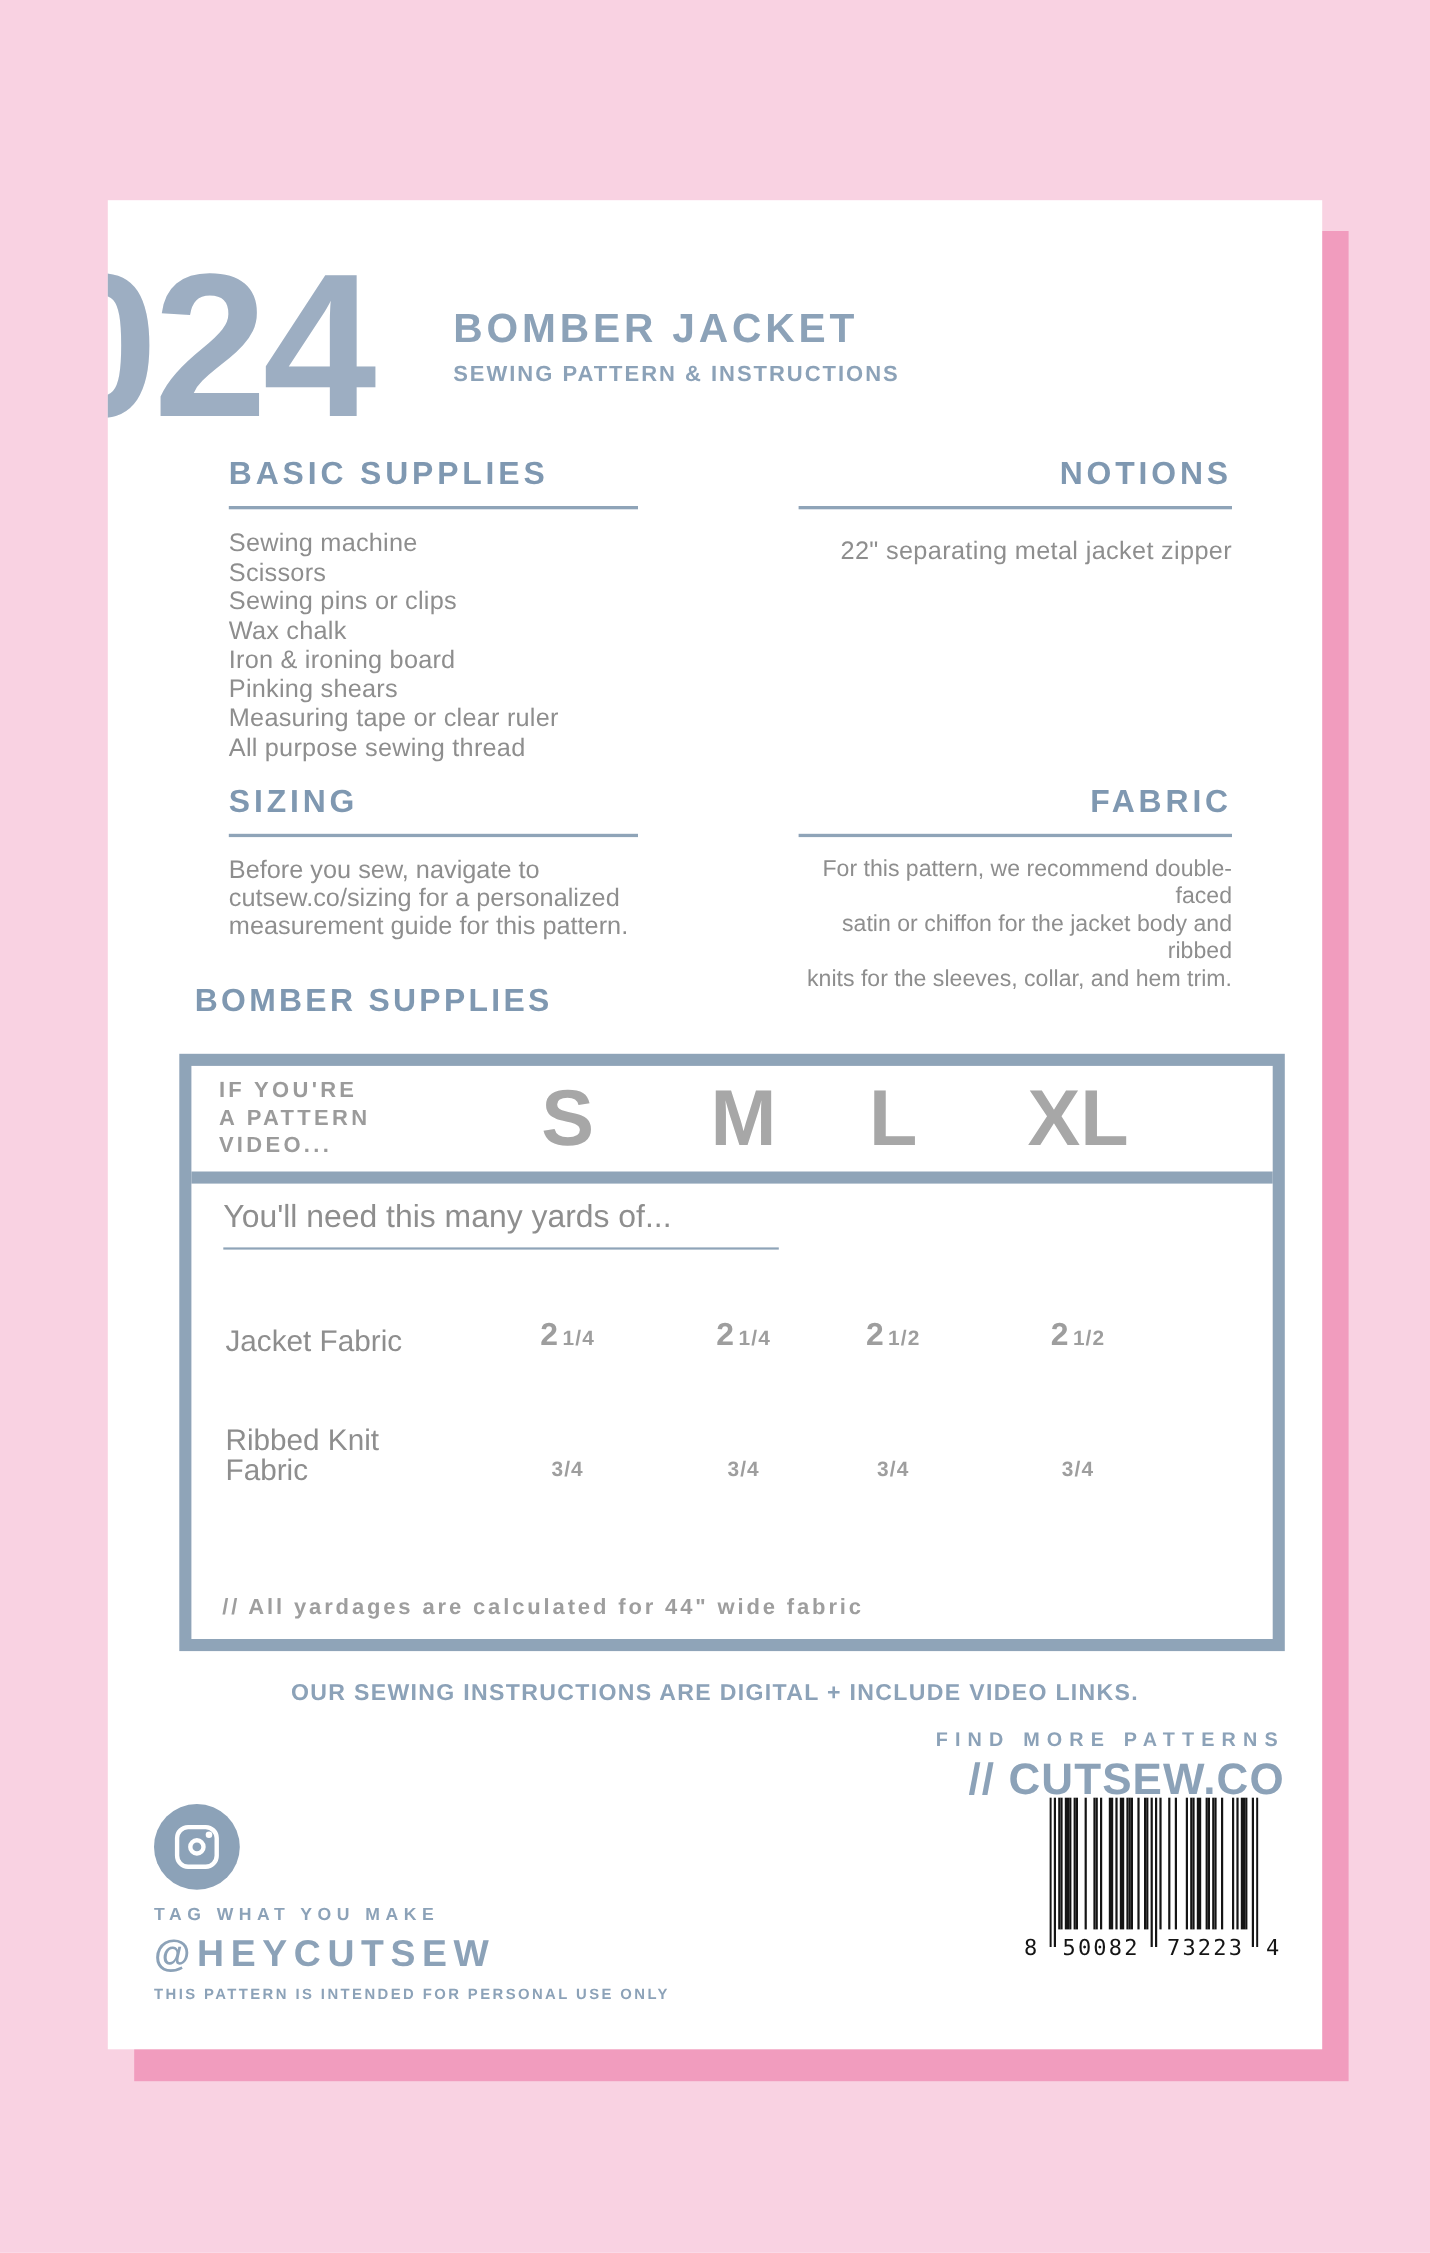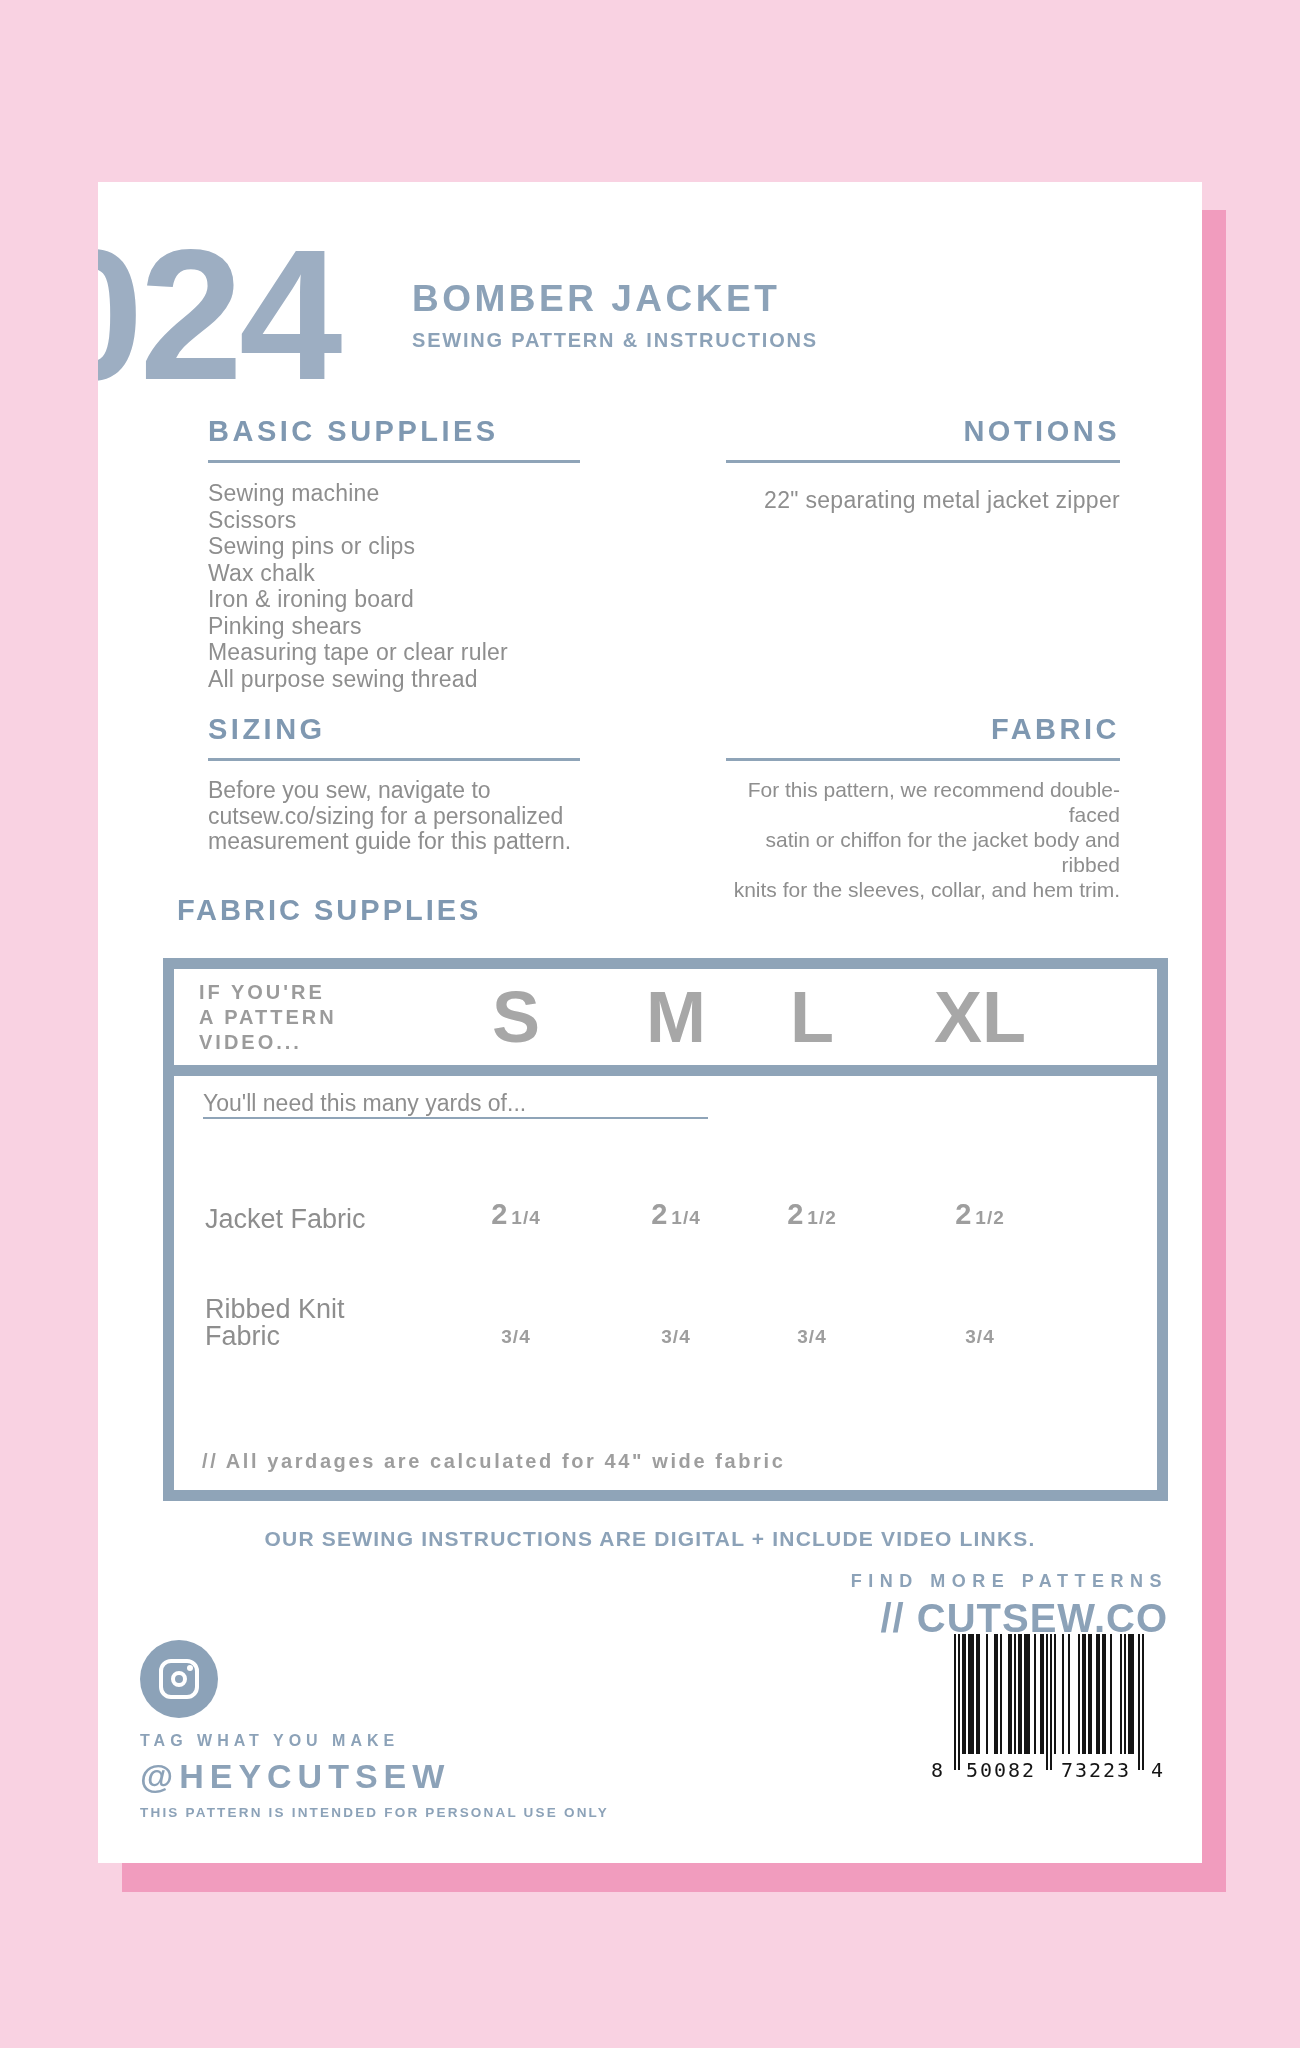--- a/index.html
+++ b/index.html
@@ -31,21 +31,21 @@
   .fabric-lines{margin-top:16px;font-size:21px;line-height:25px;color:var(--grey);text-align:right;}
 
   .fs-heading{position:absolute;left:79px;top:712px;font-size:29px;font-weight:800;letter-spacing:3px;color:var(--blueH);}
 
   .size-table{position:absolute;left:65px;top:776px;width:1005px;height:543px;border:11px solid var(--border);background:#fff;}
   .thead{position:relative;height:107px;border-bottom:11px solid var(--border);}
   .row-header{position:absolute;left:25px;top:50%;transform:translateY(-50%);font-size:20px;font-weight:800;letter-spacing:3px;line-height:25px;color:#9B9B9B;}
   .size-letter{position:absolute;top:50%;transform:translate(-50%,-50%);font-size:72px;font-weight:800;color:#A7A7A7;}
   .tbody{position:relative;height:403px;}
   .c0{left:342px;}.c1{left:502px;}.c2{left:638px;}.c3{left:806px;}
-  .yards{position:absolute;left:29px;top:14px;width:505px;font-size:23px;color:var(--grey);border-bottom:2px solid var(--border);}
+  .yards{position:absolute;left:29px;top:14px;width:505px;font-size:29px;color:var(--grey);padding-bottom:11px;border-bottom:2px solid var(--border);}
   .trow-label{position:absolute;left:31px;font-size:27px;color:var(--grey);line-height:27px;}
   .r0l{top:130px;}.r1l{top:220px;}
   .tval{position:absolute;transform:translateX(-50%);color:var(--tgrey);font-weight:700;font-size:19px;letter-spacing:1px;white-space:nowrap;}
   .tval b{font-size:29px;font-weight:800;margin-right:4px;letter-spacing:0;}
   .r0v{top:122px;}.r1v{top:250px;}
   .footnote{position:absolute;left:28px;top:352px;font-size:20px;font-weight:600;letter-spacing:2.6px;color:var(--tgrey);margin-top:22px;}
 
   .instructions{position:absolute;left:0;width:100%;top:1341px;text-align:center;color:var(--blue);font-weight:800;font-size:21px;letter-spacing:1.2px;line-height:32px;}
 
   .find-more{position:absolute;right:34px;top:1389px;text-align:right;color:var(--blue);}
@@ -111,21 +111,21 @@
     <div class="col-r">
       <div class="section-h right">FABRIC</div>
       <div class="fabric-lines" id="fabric-lines">
           <div>For this pattern, we recommend double-faced</div>
           <div>satin or chiffon for the jacket body and ribbed</div>
           <div>knits for the sleeves, collar, and hem trim.</div>
         </div>
     </div>
   </div>
 
-  <div class="fs-heading">FABRIC SUPPLIES</div>
+  <div class="fs-heading">BOMBER SUPPLIES</div>
 
   <div class="size-table">
     <div class="thead">
       <div class="row-header" id="row-header">
           <div>IF YOU'RE</div>
           <div>A PATTERN</div>
           <div>VIDEO...</div>
         </div>
       <div id="sizes-letters">
           <div class="size-letter c0">S</div>

